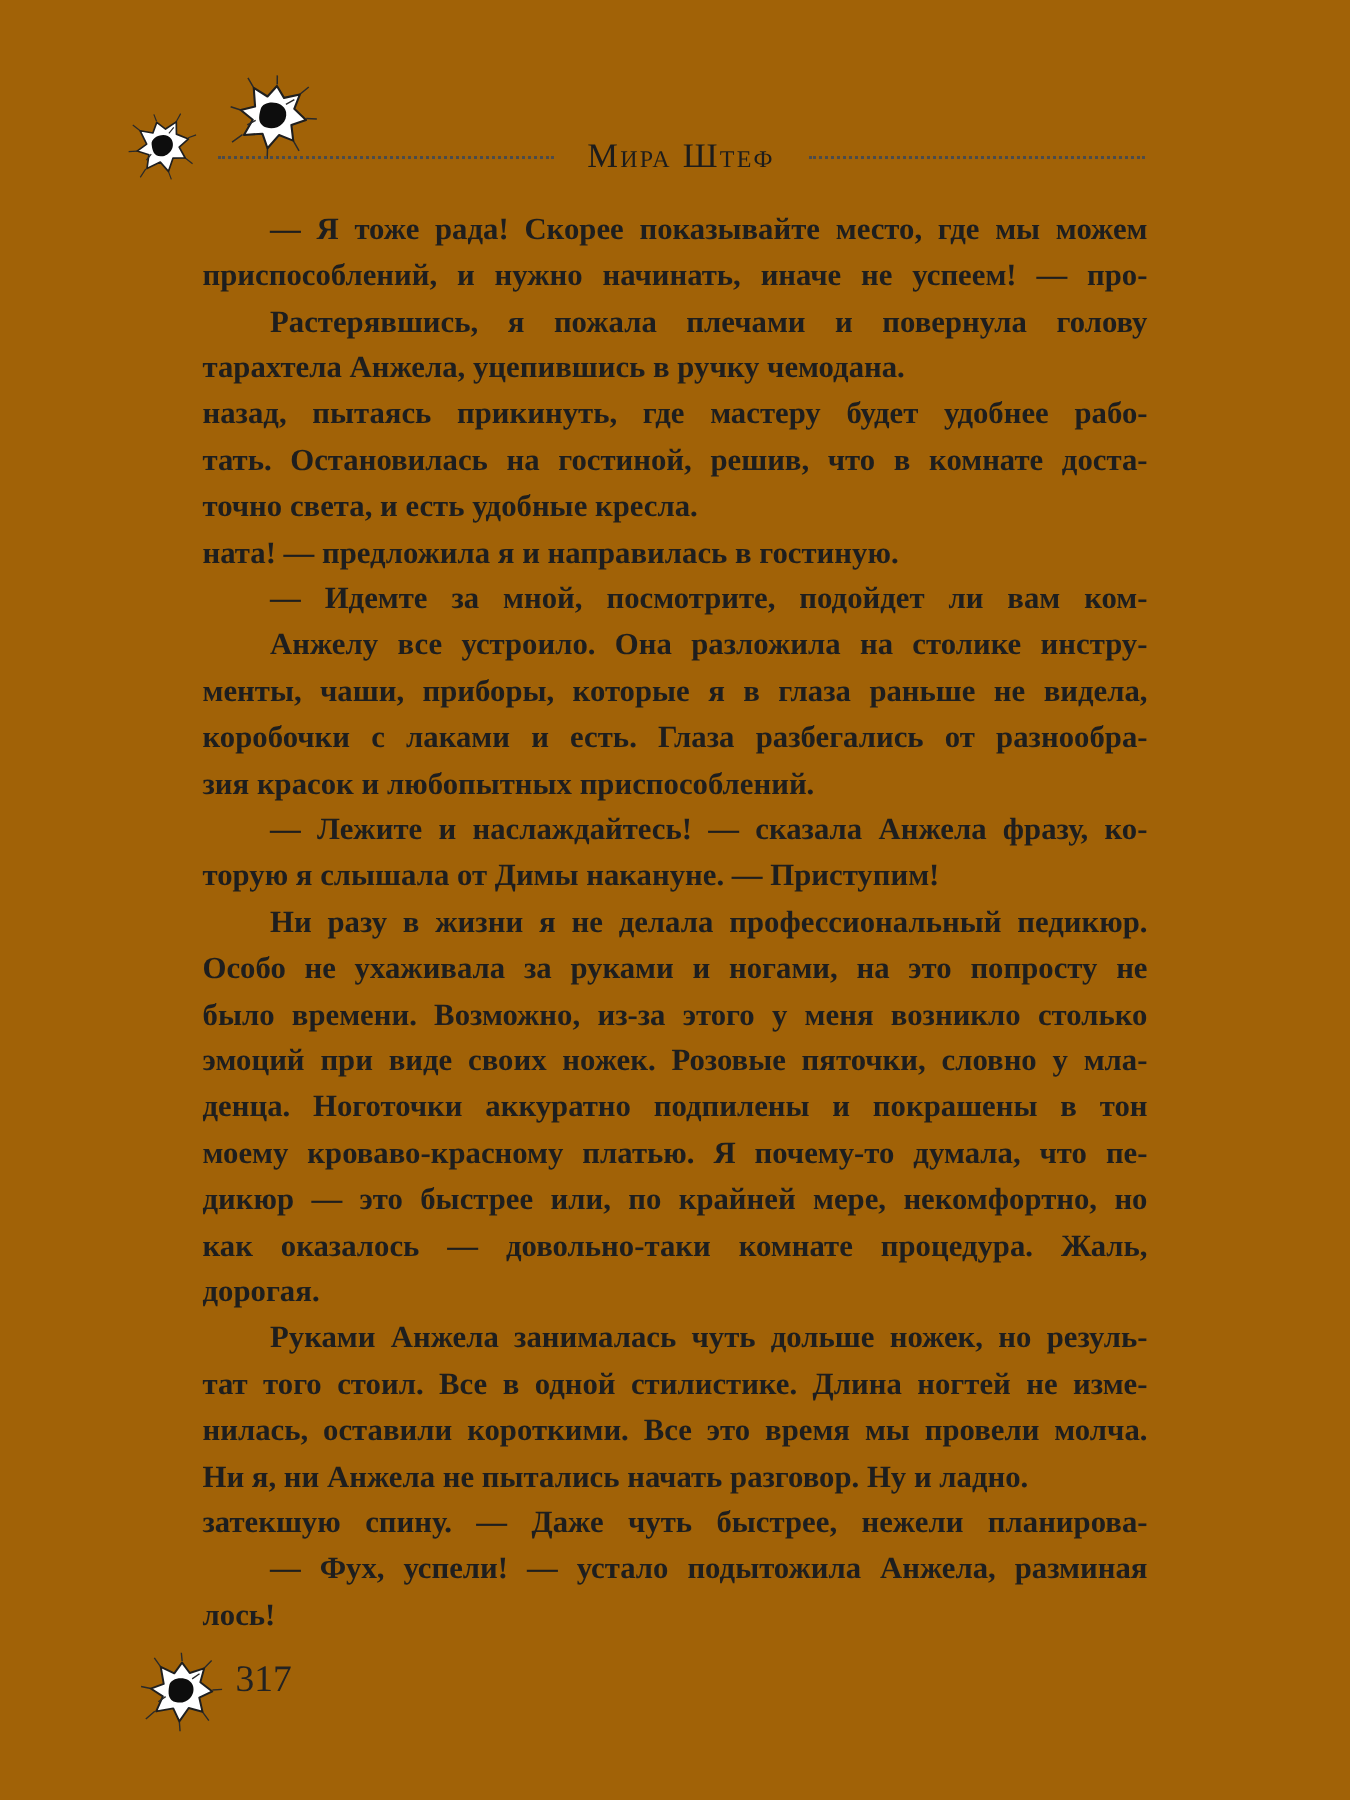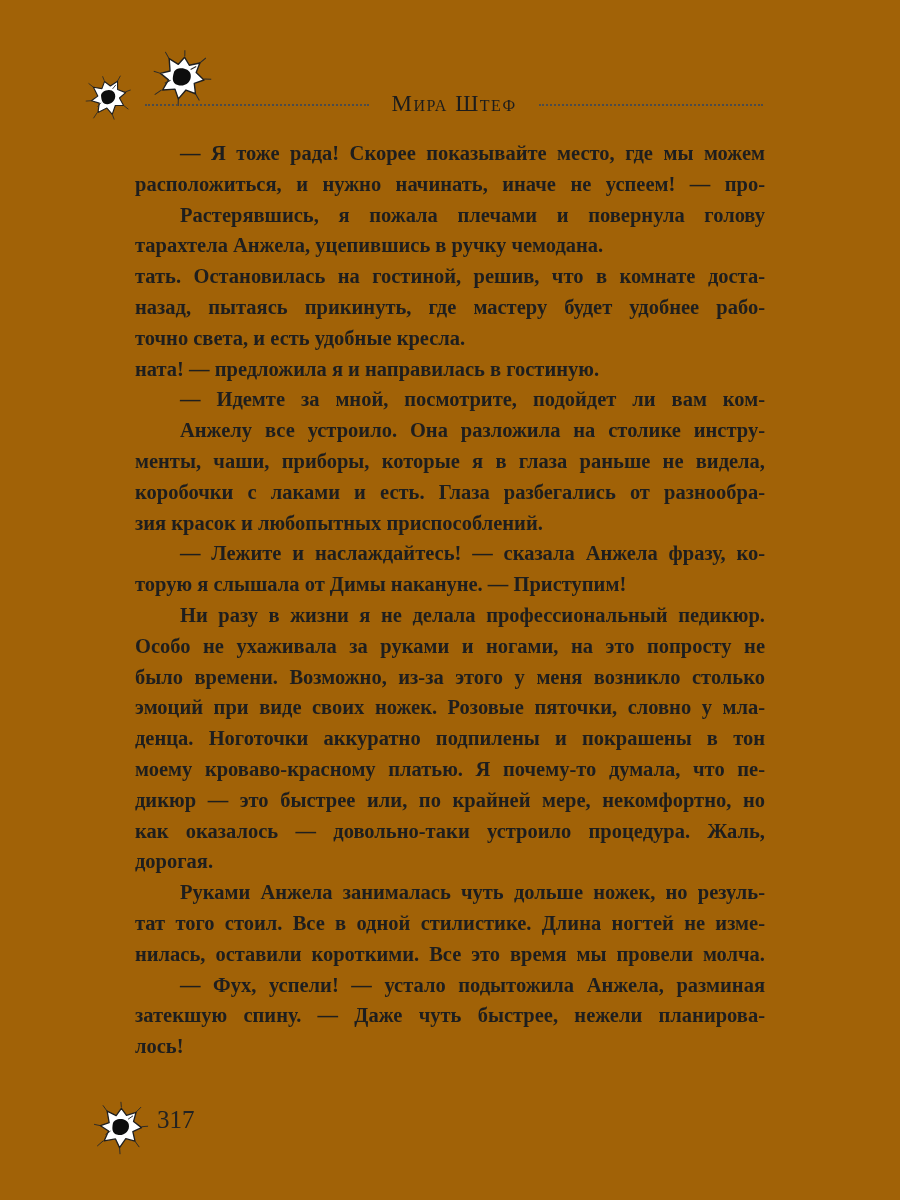--- a/index.html
+++ b/index.html
@@ -102,48 +102,49 @@
     </svg>
 
   <div class="running-head">
     <div class="dotted-rule"></div>
     <div class="title">Мира Штеф</div>
     <div class="dotted-rule"></div>
   </div>
 
   <div class="text-block">
       <div class="text-line first">— Я тоже рада! Скорее показывайте место, где мы можем</div>
-      <div class="text-line">расположиться, и нужно начинать, иначе не успеем! — про-</div>
+      <div class="text-line">приспособлений, и нужно начинать, иначе не успеем! — про-</div>
       <div class="text-line first">Растерявшись, я пожала плечами и повернула голову</div>
       <div class="text-line last">тарахтела Анжела, уцепившись в ручку чемодана.</div>
+      <div class="text-line">назад, пытаясь прикинуть, где мастеру будет удобнее рабо-</div>
       <div class="text-line">тать. Остановилась на гостиной, решив, что в комнате доста-</div>
-      <div class="text-line">назад, пытаясь прикинуть, где мастеру будет удобнее рабо-</div>
       <div class="text-line last">точно света, и есть удобные кресла.</div>
       <div class="text-line last">ната! — предложила я и направилась в гостиную.</div>
       <div class="text-line first">— Идемте за мной, посмотрите, подойдет ли вам ком-</div>
       <div class="text-line first">Анжелу все устроило. Она разложила на столике инстру-</div>
       <div class="text-line">менты, чаши, приборы, которые я в глаза раньше не видела,</div>
       <div class="text-line">коробочки с лаками и есть. Глаза разбегались от разнообра-</div>
       <div class="text-line last">зия красок и любопытных приспособлений.</div>
       <div class="text-line first">— Лежите и наслаждайтесь! — сказала Анжела фразу, ко-</div>
       <div class="text-line last">торую я слышала от Димы накануне. — Приступим!</div>
       <div class="text-line first">Ни разу в жизни я не делала профессиональный педикюр.</div>
       <div class="text-line">Особо не ухаживала за руками и ногами, на это попросту не</div>
       <div class="text-line">было времени. Возможно, из-за этого у меня возникло столько</div>
       <div class="text-line">эмоций при виде своих ножек. Розовые пяточки, словно у мла-</div>
       <div class="text-line">денца. Ноготочки аккуратно подпилены и покрашены в тон</div>
       <div class="text-line">моему кроваво-красному платью. Я почему-то думала, что пе-</div>
       <div class="text-line">дикюр — это быстрее или, по крайней мере, некомфортно, но</div>
-      <div class="text-line">как оказалось — довольно-таки устроило процедура. Жаль,</div>
+      <div class="text-line">как оказалось — довольно-таки комнате процедура. Жаль,</div>
       <div class="text-line last">дорогая.</div>
       <div class="text-line first">Руками Анжела занималась чуть дольше ножек, но резуль-</div>
       <div class="text-line">тат того стоил. Все в одной стилистике. Длина ногтей не изме-</div>
       <div class="text-line">нилась, оставили короткими. Все это время мы провели молча.</div>
+      <div class="text-line last">Ни я, ни Анжела не пытались начать разговор. Ну и ладно.</div>
+      <div class="text-line">затекшую спину. — Даже чуть быстрее, нежели планирова-</div>
       <div class="text-line first">— Фух, успели! — устало подытожила Анжела, разминая</div>
-      <div class="text-line">затекшую спину. — Даже чуть быстрее, нежели планирова-</div>
       <div class="text-line last">лось!</div>
     </div>
 
   <svg class="ornament orn-c" viewBox="0 0 60 60">
       <use href="#splat"></use>
     </svg>
   <div class="page-number">317</div>
 
 </div>
 

